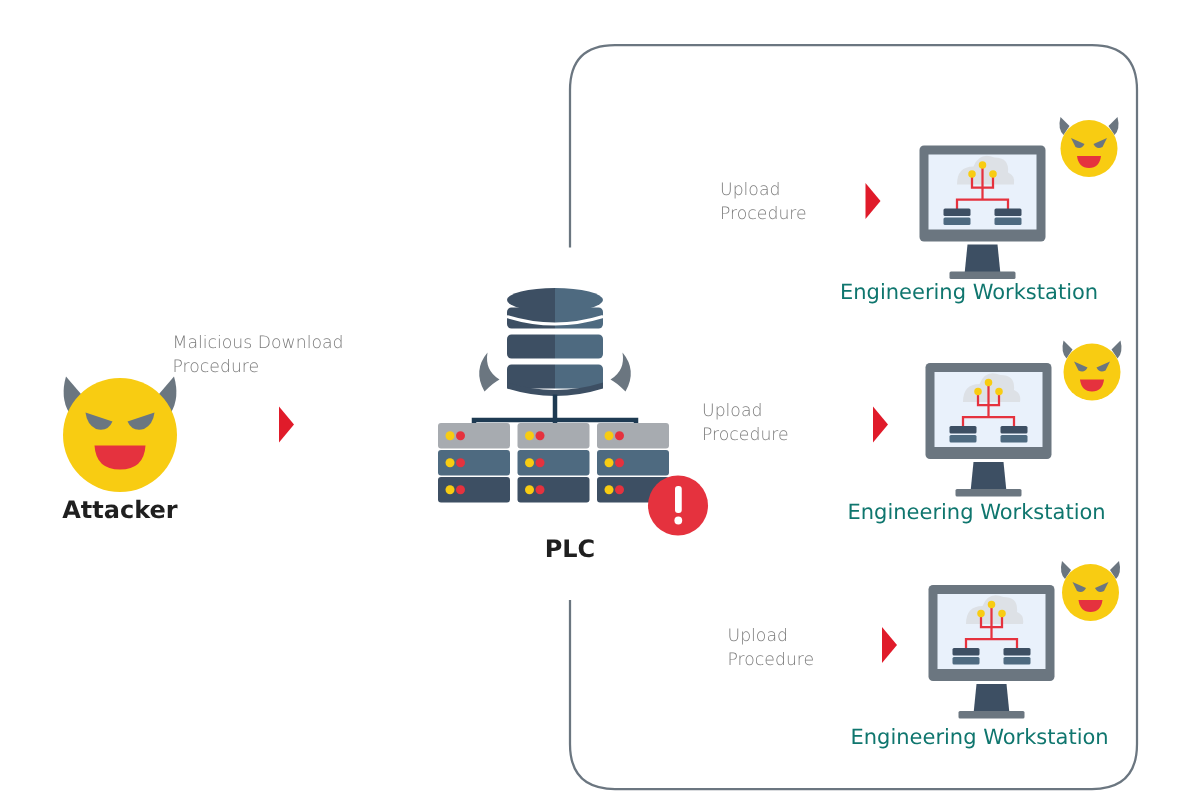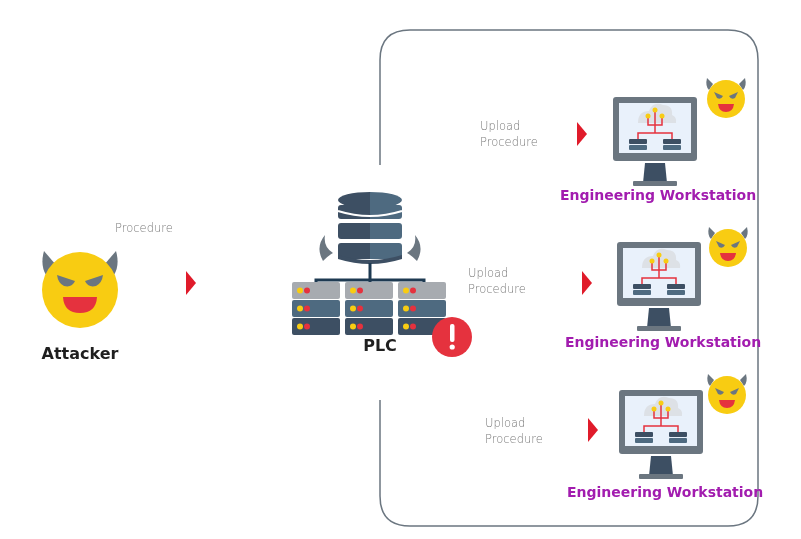--- a/index.html
+++ b/index.html
@@ -1,42 +1,43 @@
 <!DOCTYPE html>
 <html><head>
 <meta charset="utf-8">
 <style>
   html, body { margin: 0; padding: 0; background: #ffffff; }
   body { width: 801px; height: 539px; position: relative; overflow: hidden; font-family: "DejaVu Sans", sans-serif; }
   .label-light { position: absolute; color: #7b7b7b; font-size: 11.5px; text-align: left; line-height: 16px; font-weight: 300; }
   .label-bold { position: absolute; color: #1f1f1f; font-size: 16px; font-weight: bold; text-align: center; }
-  .label-red { position: absolute; color: #a21caf; font-size: 14px; font-weight: bold; white-space: nowrap; }
+  .label-red { position: absolute; color: #0f766e; font-size: 14px; font-weight: normal; white-space: nowrap; }
   .arrow { position: absolute; width: 0; height: 0; border-top: 12px solid transparent; border-bottom: 12px solid transparent; border-left: 10px solid #e01b2a; }
   svg { position: absolute; overflow: visible; }
 </style>
 </head>
 <body>
 
 <svg width="801" height="539" style="left:0;top:0;">
   <path d="M380,165 L380,60 Q380,30 410,30 L728,30 Q758,30 758,60 L758,496 Q758,526 728,526 L410,526 Q380,526 380,496 L380,400" fill="none" stroke="#6b7680" stroke-width="1.5"></path>
 </svg>
 
 <div>
   <svg width="100" height="90" style="left:30px;top:235px;">
     <path d="M14,16 Q10,30 16,40 L26,30 Z" fill="#6b7680"></path>
     <path d="M86,16 Q90,30 84,40 L74,30 Z" fill="#6b7680"></path>
     <circle cx="50" cy="55" r="38" fill="#f8cc12"></circle>
     <path d="M27,40 L45,46 Q42,53 34,51 Q28,48 27,40 Z" fill="#6b7680"></path>
     <path d="M73,40 L55,46 Q58,53 66,51 Q72,48 73,40 Z" fill="#6b7680"></path>
     <path d="M33,62 L67,62 Q66,78 50,78 Q34,78 33,62 Z" fill="#e5323e"></path>
   </svg>
-  <div class="label-bold" style="left:20px;top:344px;width:120px;">Attacker</div>
+  <div class="label-bold" style="left:20px;top:330px;width:120px;">Attacker</div>
 </div>
 
 <div class="label-light" style="left:115px;top:220px;width:150px;">
+  <div>Malicious Download</div>
   <div>Procedure</div>
 </div>
 <div class="arrow" style="left:186px;top:271px;"></div>
 
 <div>
   <svg width="190" height="170" style="left:285px;top:185px;">
 
     <defs>
       <linearGradient id="cyl" x1="0" x2="1">
         <stop offset="0.5" stop-color="#3d4f63"></stop>
@@ -71,21 +72,21 @@
         <circle cx="15" cy="44.5" r="3" fill="#e5323e"></circle>
     </g>
     <use href="#rack1" x="53"></use>
     <use href="#rack1" x="106"></use>
   </svg>
   <svg width="44" height="44" style="left:431px;top:316px;">
     <circle cx="21" cy="21" r="20" fill="#e5323e"></circle>
     <rect x="19" y="8" width="4.5" height="18" rx="2" fill="#fff"></rect>
     <circle cx="21.2" cy="31" r="2.6" fill="#fff"></circle>
   </svg>
-  <div class="label-bold" style="left:340px;top:336px;width:80px;">PLC</div>
+  <div class="label-bold" style="left:340px;top:356px;width:80px;">PLC</div>
 </div>
 
 <div>
   <div class="label-light" style="left:480px;top:118px;width:80px;">
     <div>Upload</div>
     <div>Procedure</div>
   </div>
   <div class="arrow" style="left:577px;top:122px;"></div>
   <svg width="100" height="90" style="left:605px;top:97px;">
     <rect x="8" y="0" width="84" height="64" rx="3" fill="#6b7680"></rect>

